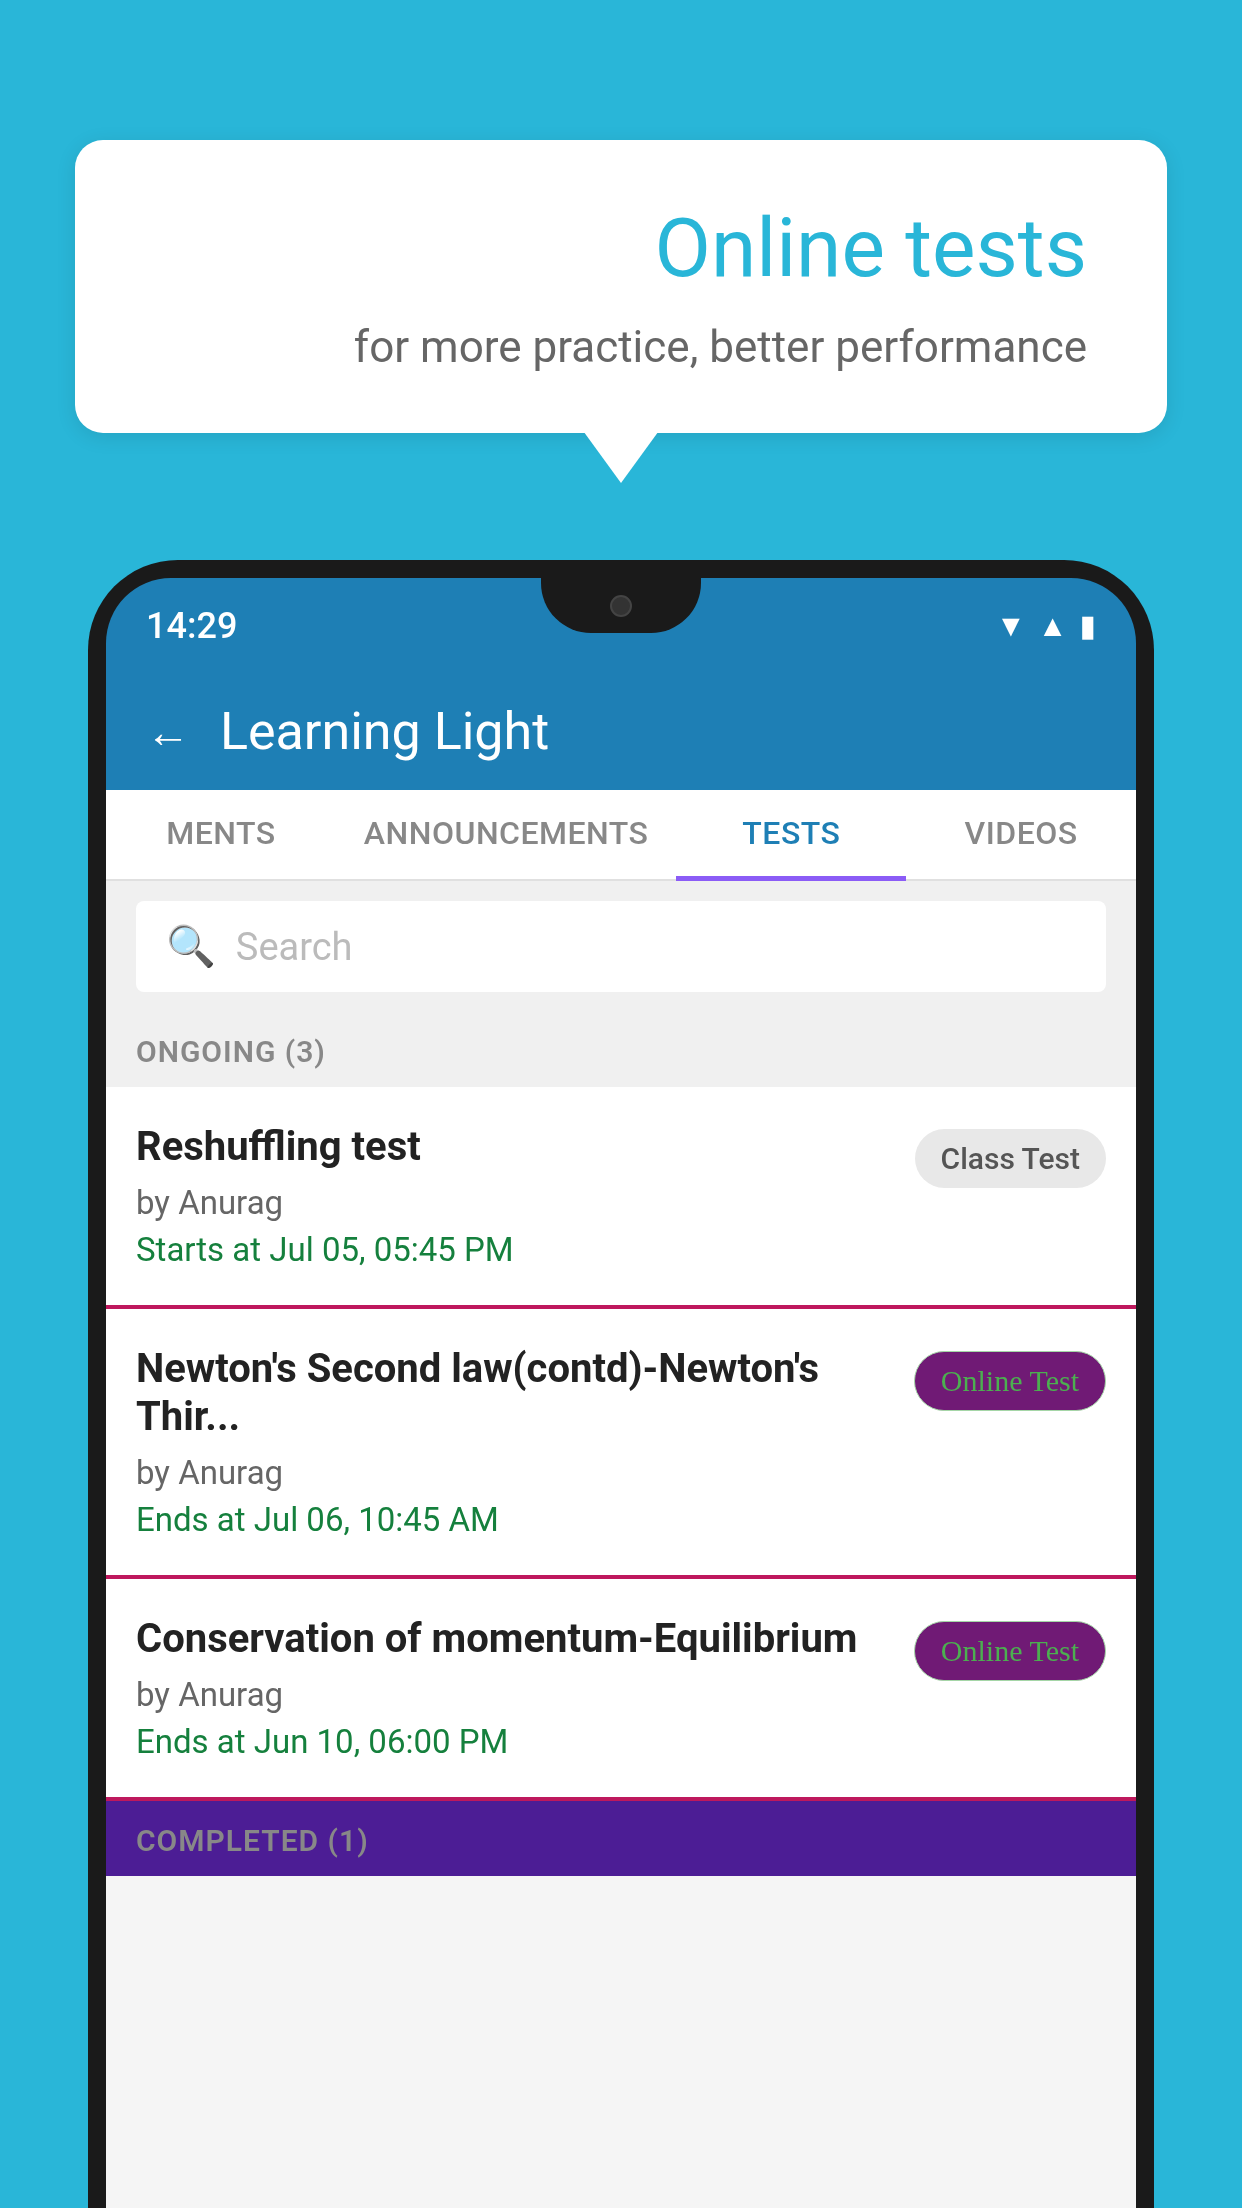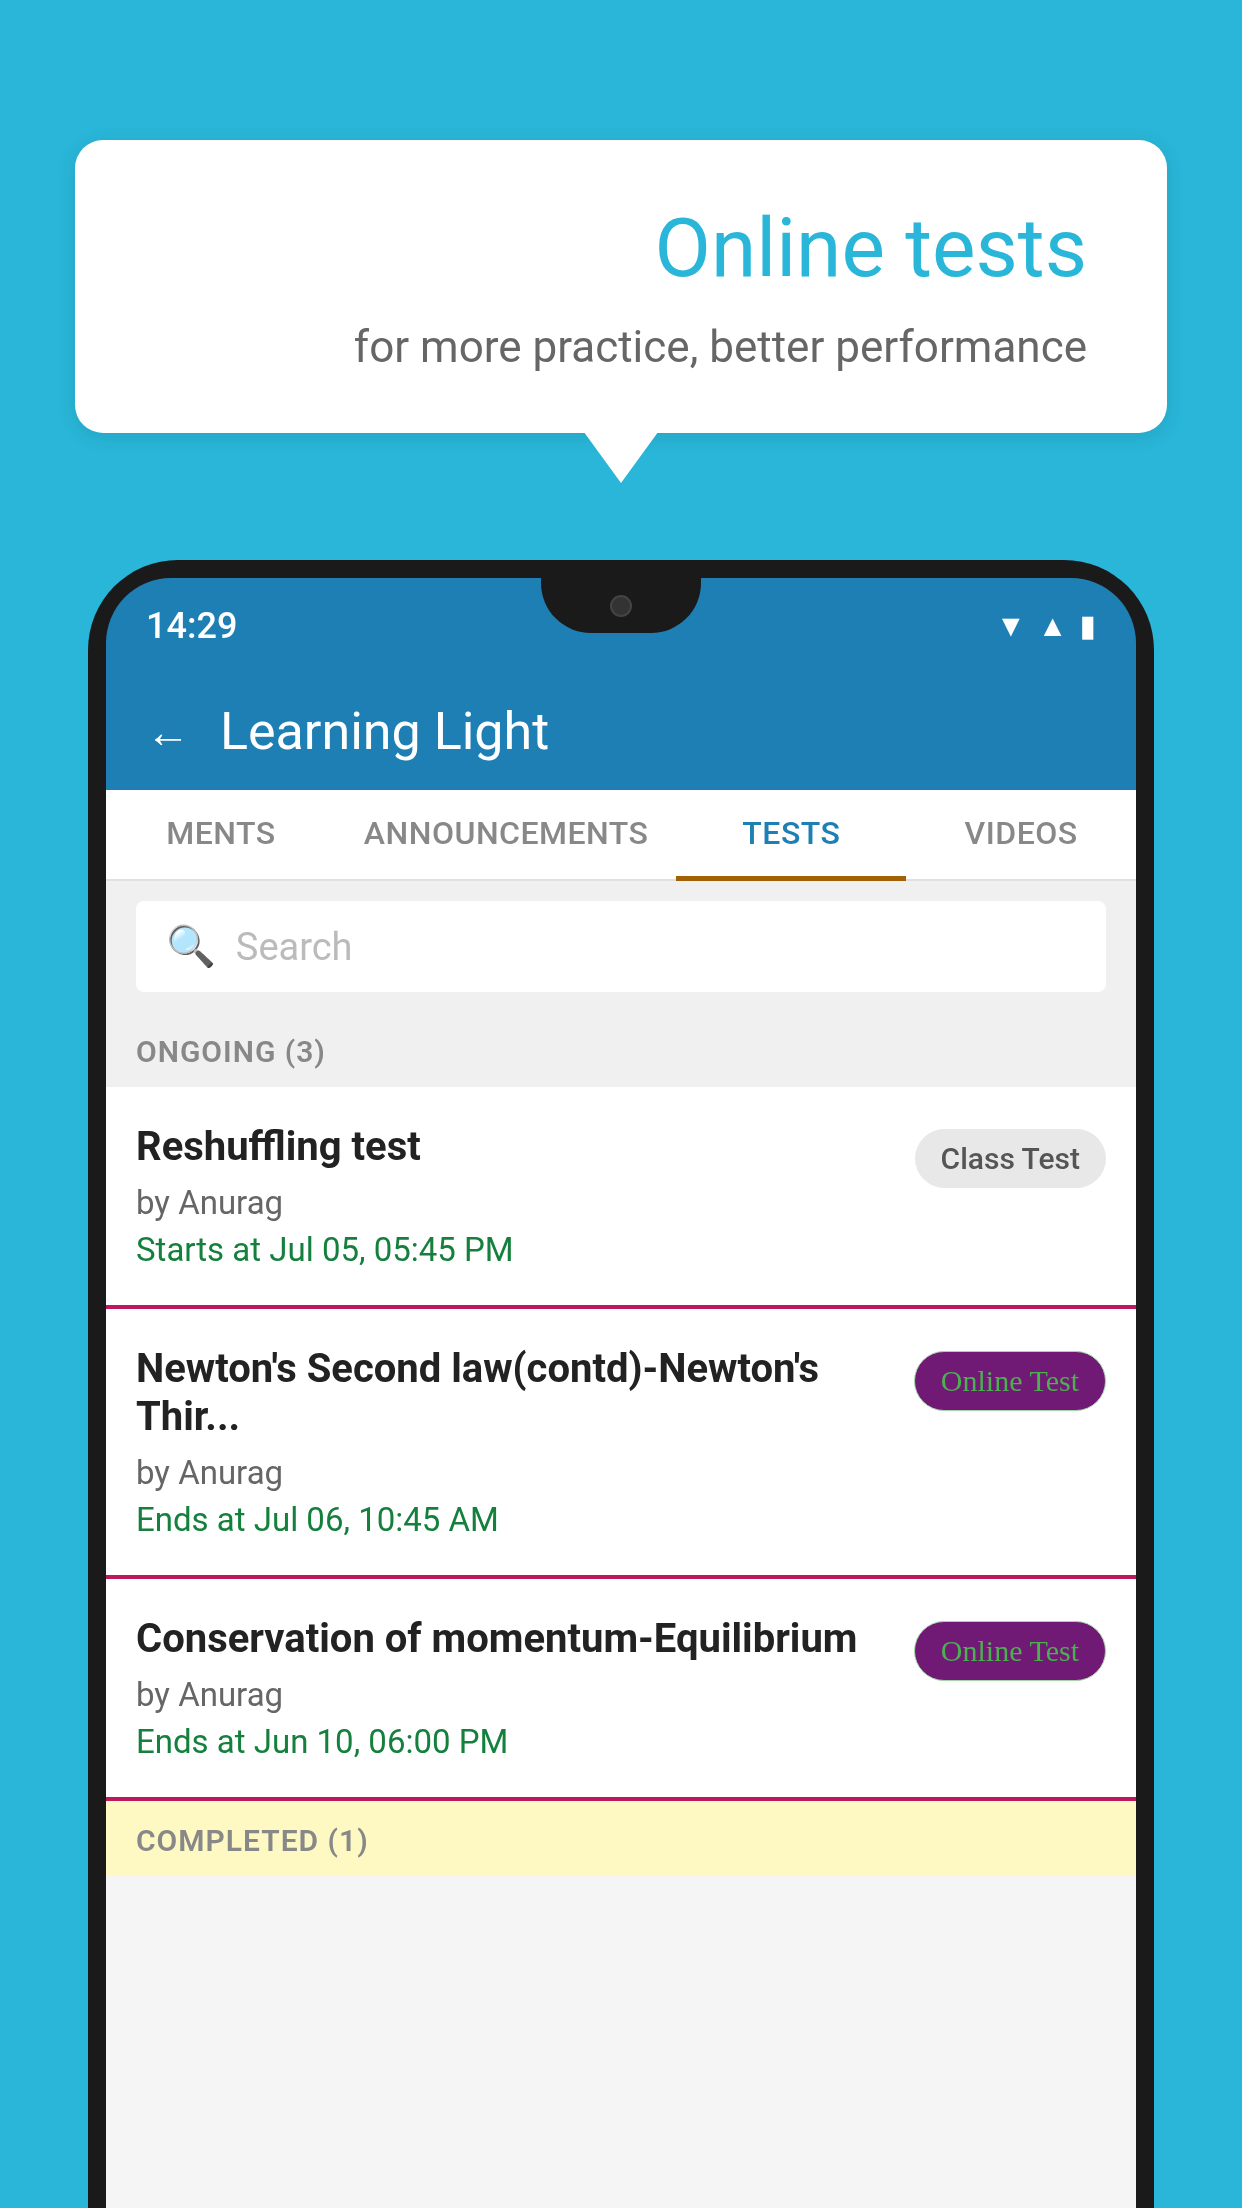--- a/index.html
+++ b/index.html
@@ -159,21 +159,21 @@
       font-size: 32px;
       color: #888;
       font-weight: 500;
       letter-spacing: 0.5px;
       flex: 1;
       text-align: center;
     }
 
     .tab-item.active {
       color: #1e7fb5;
-      border-bottom: 5px solid #a16207;
+      border-bottom: 5px solid #8b5cf6;
       margin-bottom: -2px;
     }
 
     
     .phone-screen {
       background: #f5f5f5;
       border-radius: 0;
       overflow: hidden;
       height: calc(100% - 18px);
     }
@@ -272,21 +272,21 @@
     .badge-online {
       background: #701a75;
       color: #4caf50;
       border: 1.5px solid #a5d6a7;
       font-family: Liberation Serif, serif;
     }
 
     
     .completed-section {
       padding: 22px 30px 18px;
-      background: #fef9c3;
+      background: #4c1d95;
     }
 
     .completed-label {
       color: #888;
       font-size: 30px;
       font-weight: 600;
       letter-spacing: 1px;
     }
   </style>
 </head>

